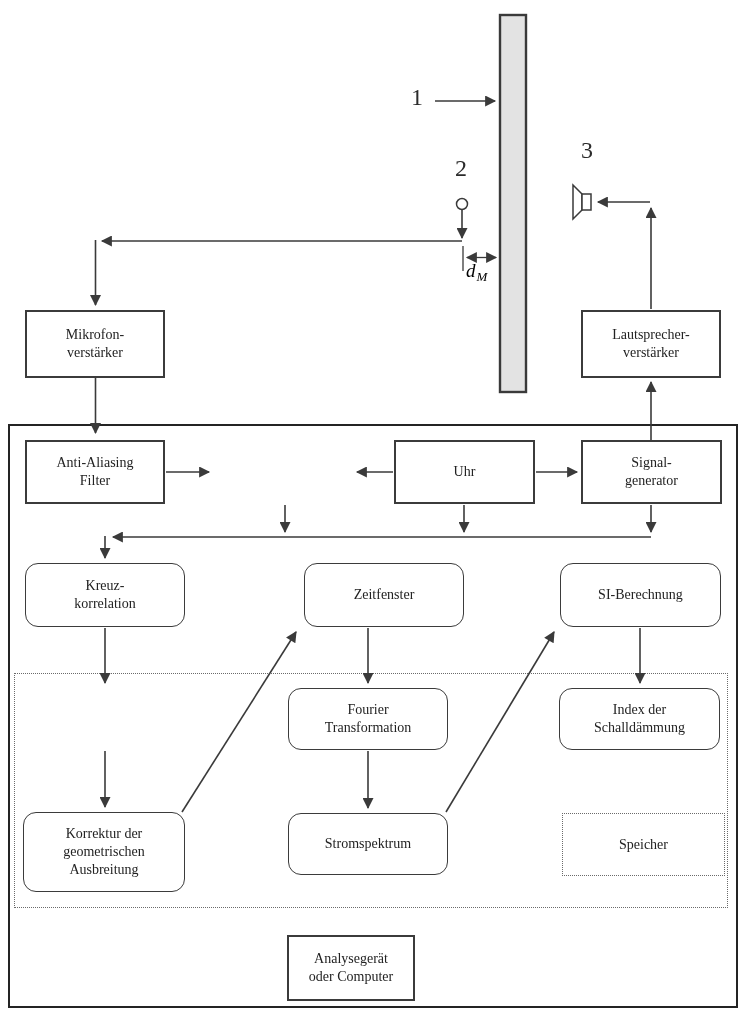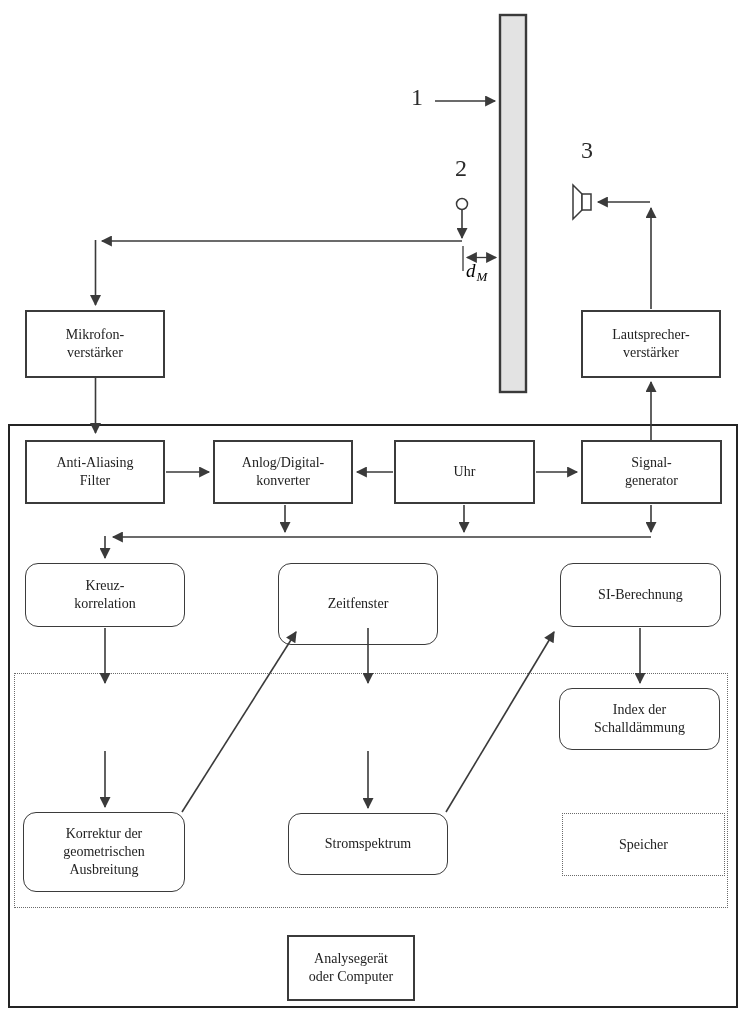--- a/index.html
+++ b/index.html
@@ -53,31 +53,31 @@
     <span>d</span><span class="dsub">M</span>
   </div>
 
   <div class="box" style="left:25px;top:310px;width:140px;height:68px">Mikrofon-
 verstärker</div>
   <div class="box" style="left:581px;top:310px;width:140px;height:68px">Lautsprecher-
 verstärker</div>
 
   <div class="box" style="left:25px;top:440px;width:140px;height:64px">Anti-Aliasing
 Filter</div>
-  <div class="box" style="left:213px;top:440px;width:140px;height:64px">Anlog/Digital-
-konverter</div>
   <div class="box" style="left:394px;top:440px;width:141px;height:64px">Uhr</div>
   <div class="box" style="left:581px;top:440px;width:141px;height:64px">Signal-
 generator</div>
 
   <div class="box rounded" style="left:25px;top:563px;width:160px;height:64px">Kreuz-
 korrelation</div>
-  <div class="box rounded" style="left:278px;top:563px;width:160px;height:82px">Zeitfenster</div>
+  <div class="box rounded" style="left:304px;top:563px;width:160px;height:64px">Zeitfenster</div>
   <div class="box rounded" style="left:560px;top:563px;width:161px;height:64px">SI-Berechnung</div>
 
+  <div class="box rounded" style="left:288px;top:688px;width:160px;height:62px">Fourier
+Transformation</div>
   <div class="box rounded" style="left:23px;top:812px;width:162px;height:80px">Korrektur der
 geometrischen
 Ausbreitung</div>
 
   <div class="box rounded" style="left:559px;top:688px;width:161px;height:62px">Index der
 Schalldämmung</div>
   <div class="box rounded" style="left:288px;top:813px;width:160px;height:62px">Stromspektrum</div>
   <div class="box dotted" style="left:562px;top:813px;width:163px;height:63px">Speicher</div>
 
   <div class="box" style="left:287px;top:935px;width:128px;height:66px">Analysegerät

